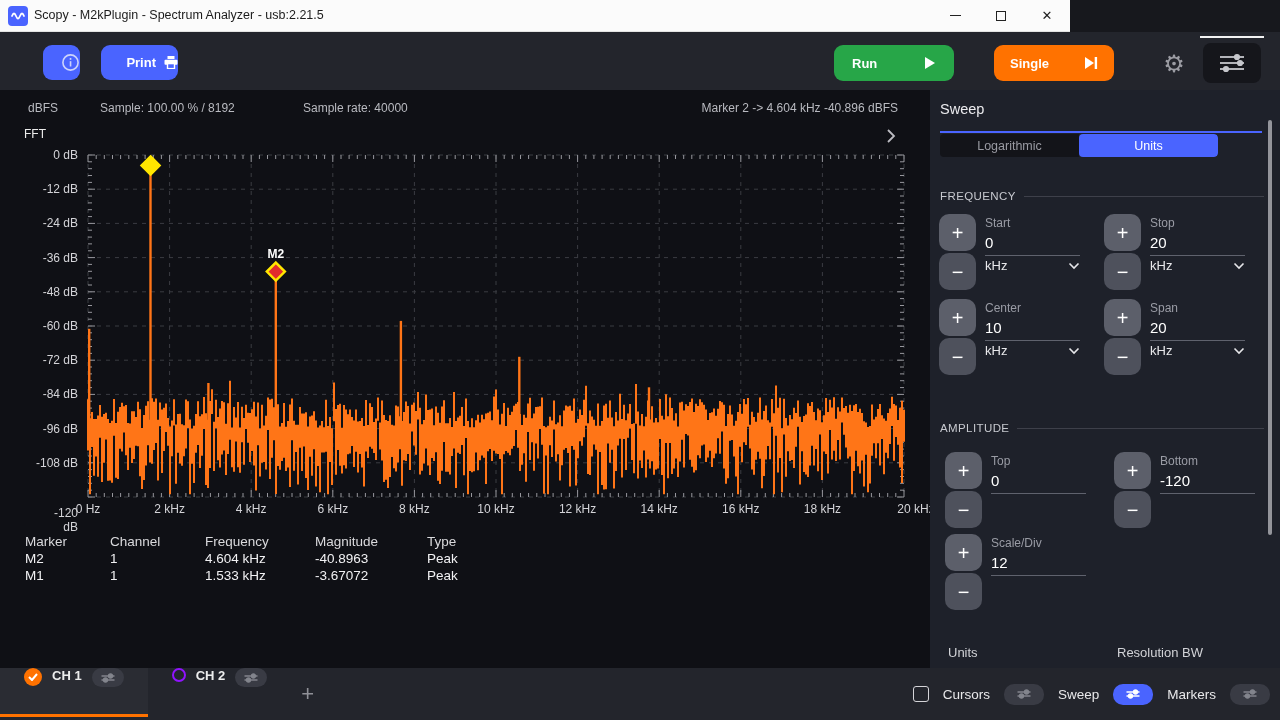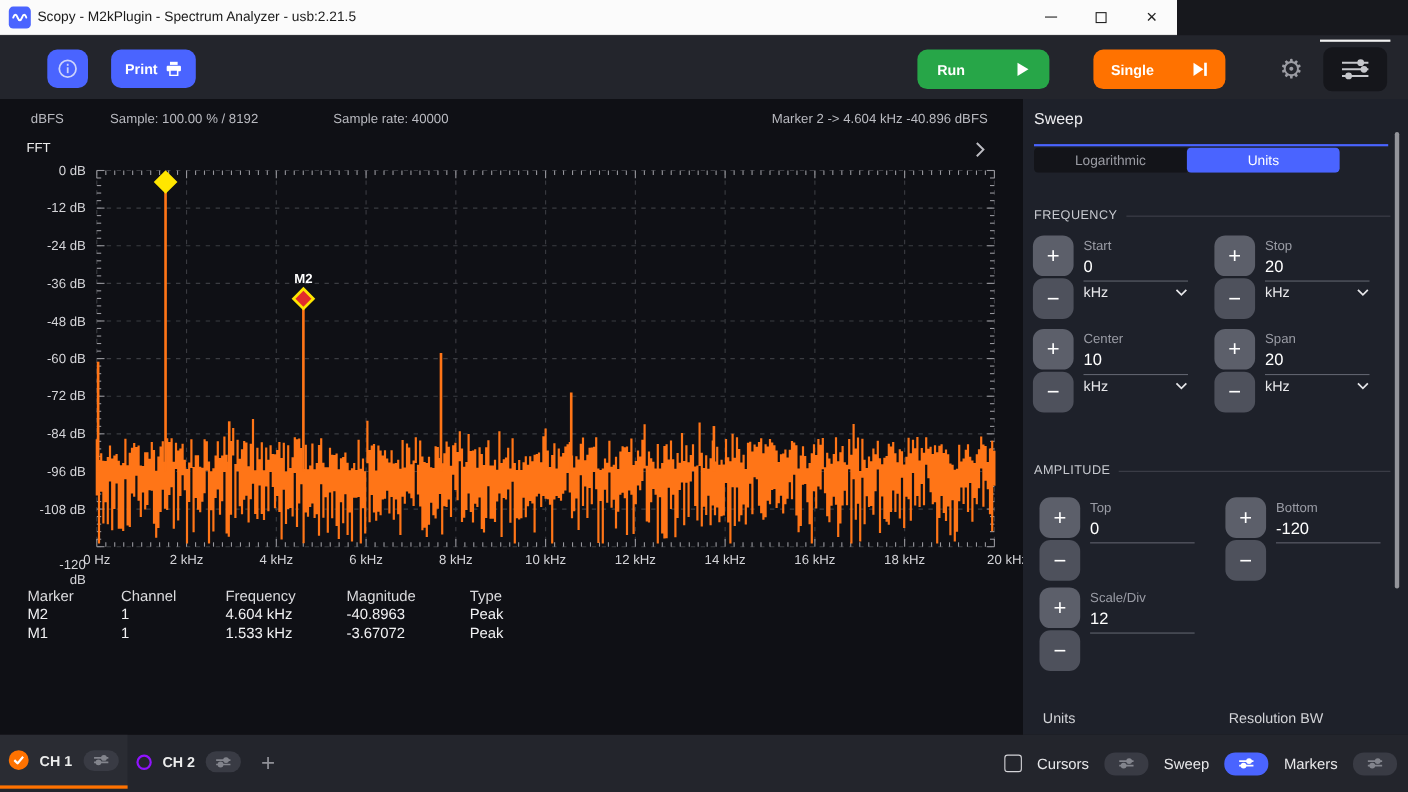--- a/index.html
+++ b/index.html
@@ -14,21 +14,21 @@
   #win-title { position:absolute; left:34px; top:8px; font-size:12.5px; color:#1b1b1b; }
   .winbtn { position:absolute; top:0; width:46px; height:31px; display:flex;
     align-items:center; justify-content:center; color:#222; font-size:13px; }
   #btn-min  { right:92px; }  #btn-max { right:46px; } #btn-close { right:0; }
   #btn-max .sq { width:10px; height:10px; border:1.2px solid #222; }
   #btn-min .bar { width:11px; height:1.4px; background:#222; }
 
   
   #toolbar { position:absolute; left:0; top:32px; width:1280px; height:58px; background:#23252c; }
   .tbtn { position:absolute; border-radius:9px; display:flex; align-items:center;
-    justify-content:center; gap:8px; color:#fff; font-weight:bold; font-size:13px; cursor:pointer; }
+    justify-content:flex-end; gap:8px; color:#fff; font-weight:bold; font-size:13px; cursor:pointer; }
   #info-btn   { left:43px;  top:13px; width:37px;  height:35px; background:#4a64ff; }
   #print-btn  { left:101px; top:13px; width:77px;  height:35px; background:#4a64ff; }
   #run-btn    { left:834px; top:13px; width:120px; height:36px; background:#27a648; justify-content:space-between; padding:0 18px; }
   #single-btn { left:994px; top:13px; width:120px; height:36px; background:#ff7200; justify-content:space-between; padding:0 16px; }
   #gear-btn { position:absolute; left:1160px; top:18px; width:28px; height:28px;
     color:#9b9ca3; font-size:24px; line-height:28px; text-align:center; cursor:pointer; }
   #panel-indicator { position:absolute; left:1200px; top:4px; width:64px; height:2px; background:#f2f2f2; }
   #panel-toggle { position:absolute; left:1203px; top:11px; width:58px; height:40px;
     background:#15161b; border-radius:8px; display:flex; align-items:center; justify-content:center; cursor:pointer; }
 
@@ -80,21 +80,21 @@
     justify-content:space-between; font-size:13px; color:#e8e8eb; cursor:pointer; }
   #units-row { position:absolute; left:18px; top:555px; width:320px; display:flex; }
   #units-row div { font-size:13px; color:#d2d3d7; }
   #units-label { width:169px; }
   #scrollbar { position:absolute; right:8px; top:30px; width:4px; height:415px;
     background:#9височина; background:#94959b; border-radius:2px; }
 
   
   #bottombar { position:absolute; left:0; top:668px; width:1280px; height:52px; background:#23252c; }
   #ch-tabs { position:absolute; left:0; top:0; height:52px; display:flex; }
-  .ch-tab { height:49px; display:flex; align-items:center; gap:10px; padding:0 8px; cursor:pointer; }
+  .ch-tab { height:49px; display:flex; gap:10px; padding:0 24px; cursor:pointer; }
   .ch-tab.sel { background:#2a2c33; border-bottom:3px solid #ff7200; }
   .ch-check { width:18px; height:18px; border-radius:50%; display:flex; align-items:center; justify-content:center; }
   .ch-ring  { width:14px; height:14px; border-radius:50%; border:2px solid #9013fe; }
   .ch-label { font-size:13px; font-weight:bold; color:#eceded; }
   .pill { width:32px; height:19px; border-radius:10px; background:#393b44;
     display:flex; align-items:center; justify-content:center; cursor:pointer; }
   .pill.blue { background:#4a64ff; width:40px; height:21px; }
   .pill.big  { width:40px; height:21px; }
   #add-ch { font-size:22px; color:#8f9097; margin-left:10px; align-self:center; cursor:pointer; }
   #right-toggles { position:absolute; right:10px; top:0; height:52px; display:flex;

